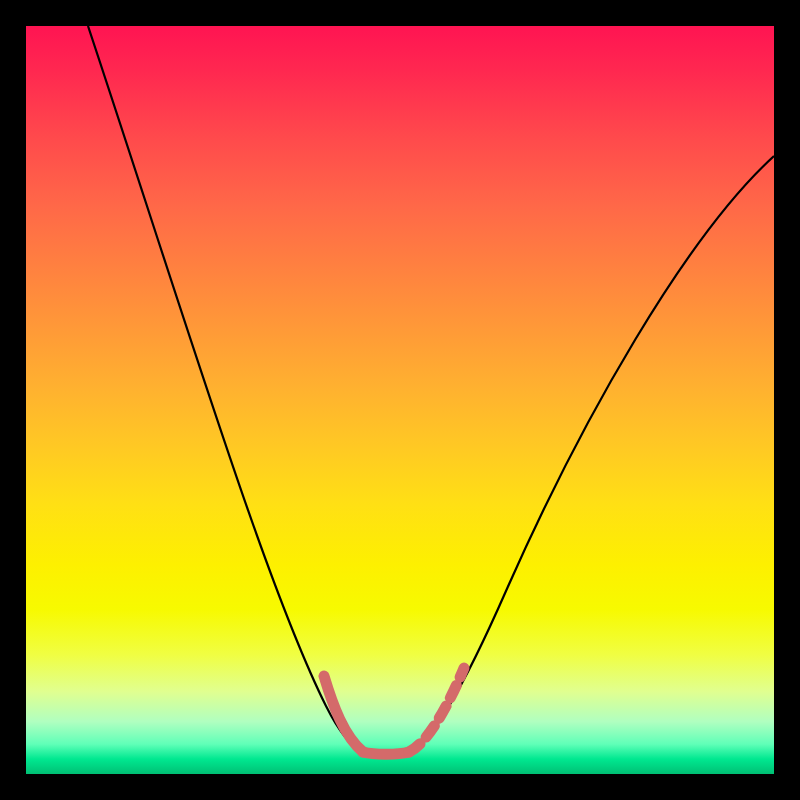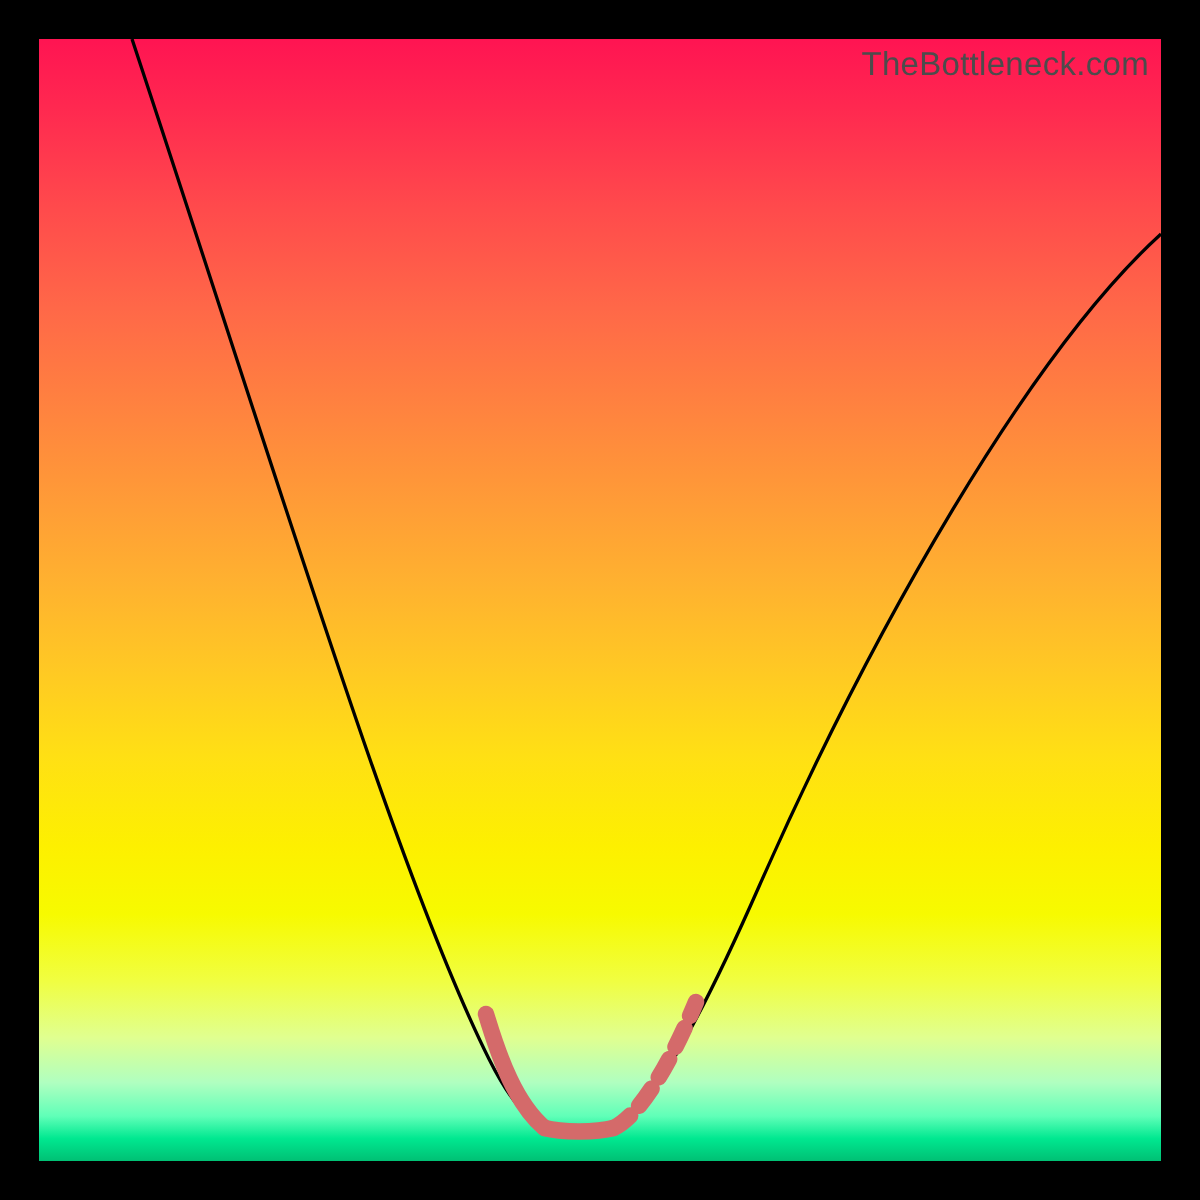--- a/index.html
+++ b/index.html
@@ -51,21 +51,20 @@
     left: 0;
     top: 0;
     width: 748px;
     height: 748px;
   }
 </style>
 </head>
 <body>
 
 <div class="frame">
-  <div class="watermark">TheBottleneck.com</div>
   <svg class="curves" viewBox="0 0 748 748">
       <path d="M 62 0 C 163 305, 240 560, 300 680 C 312 704, 324 720, 337 726" fill="none" stroke="#000000" stroke-width="2.2"></path>
       <path d="M 337 726 C 348 729, 372 729, 383 726" fill="none" stroke="#000000" stroke-width="2.2"></path>
       <path d="M 383 726 C 406 715, 436 665, 480 565 C 555 395, 660 210, 748 130" fill="none" stroke="#000000" stroke-width="2.2"></path>
       <path d="M 298 650 C 307 680, 318 710, 337 726" fill="none" stroke="#d46a6a" stroke-width="11" stroke-linecap="round"></path>
       <path d="M 337 726 C 348 729, 372 729, 383 726" fill="none" stroke="#d46a6a" stroke-width="11" stroke-linecap="round"></path>
       <path d="M 383 726 C 400 718, 420 685, 438 642" fill="none" stroke="#d46a6a" stroke-width="11" stroke-linecap="round" stroke-dasharray="14 9"></path>
     </svg>
 </div>
 

